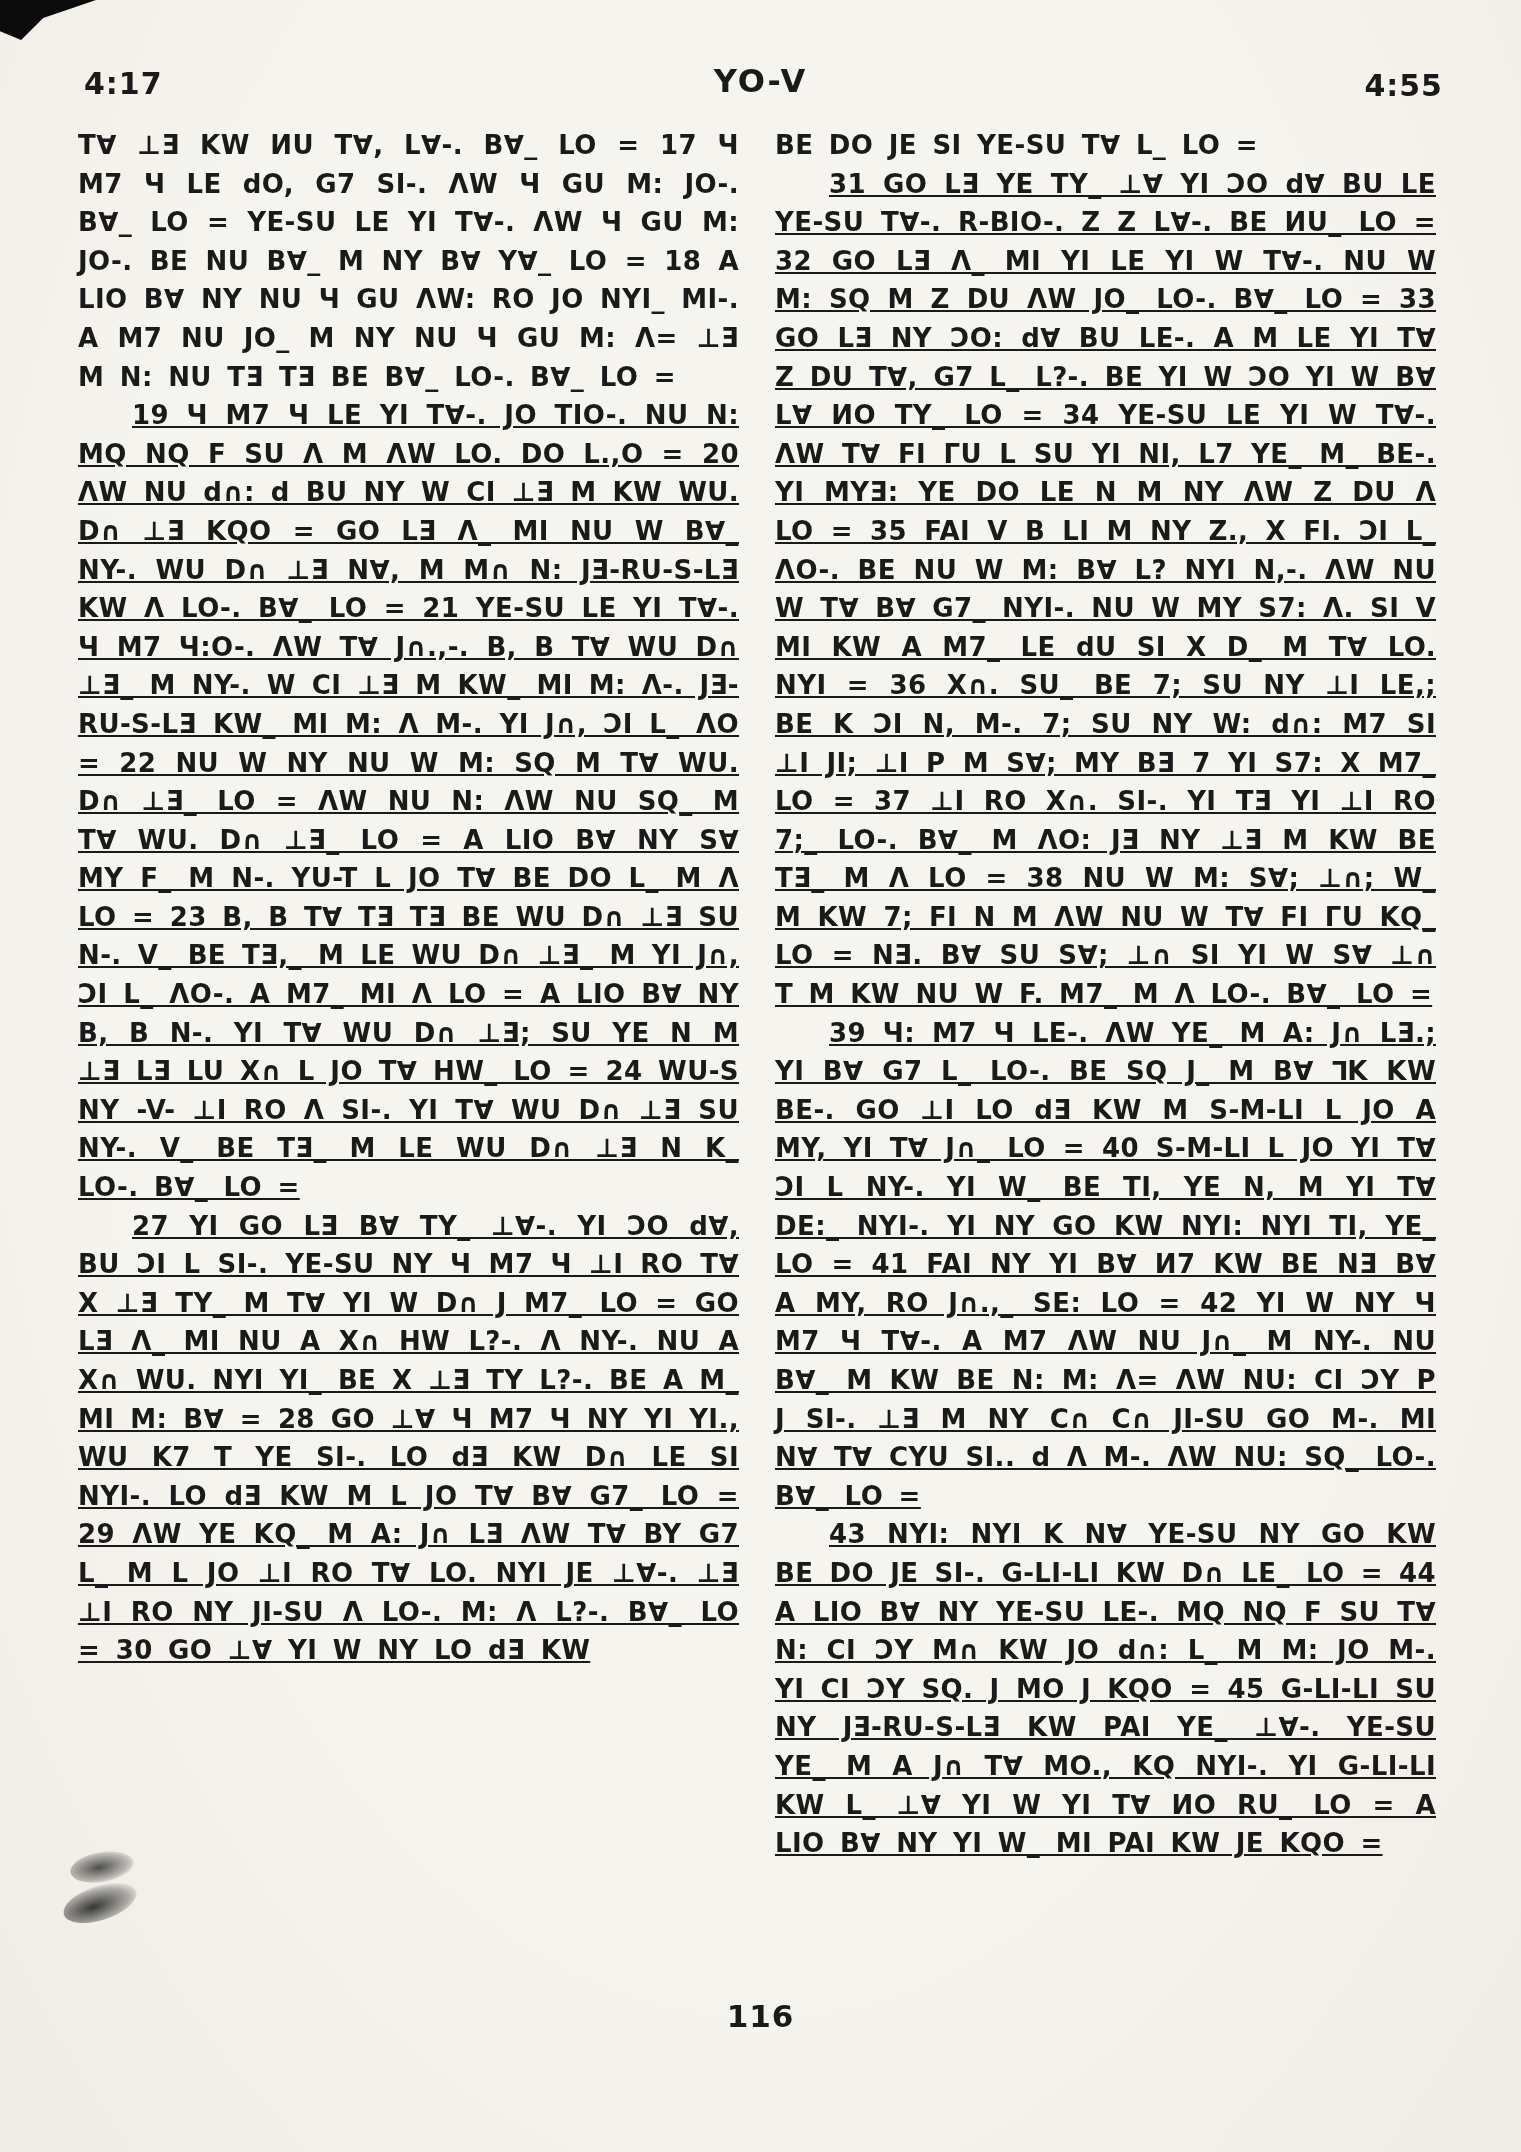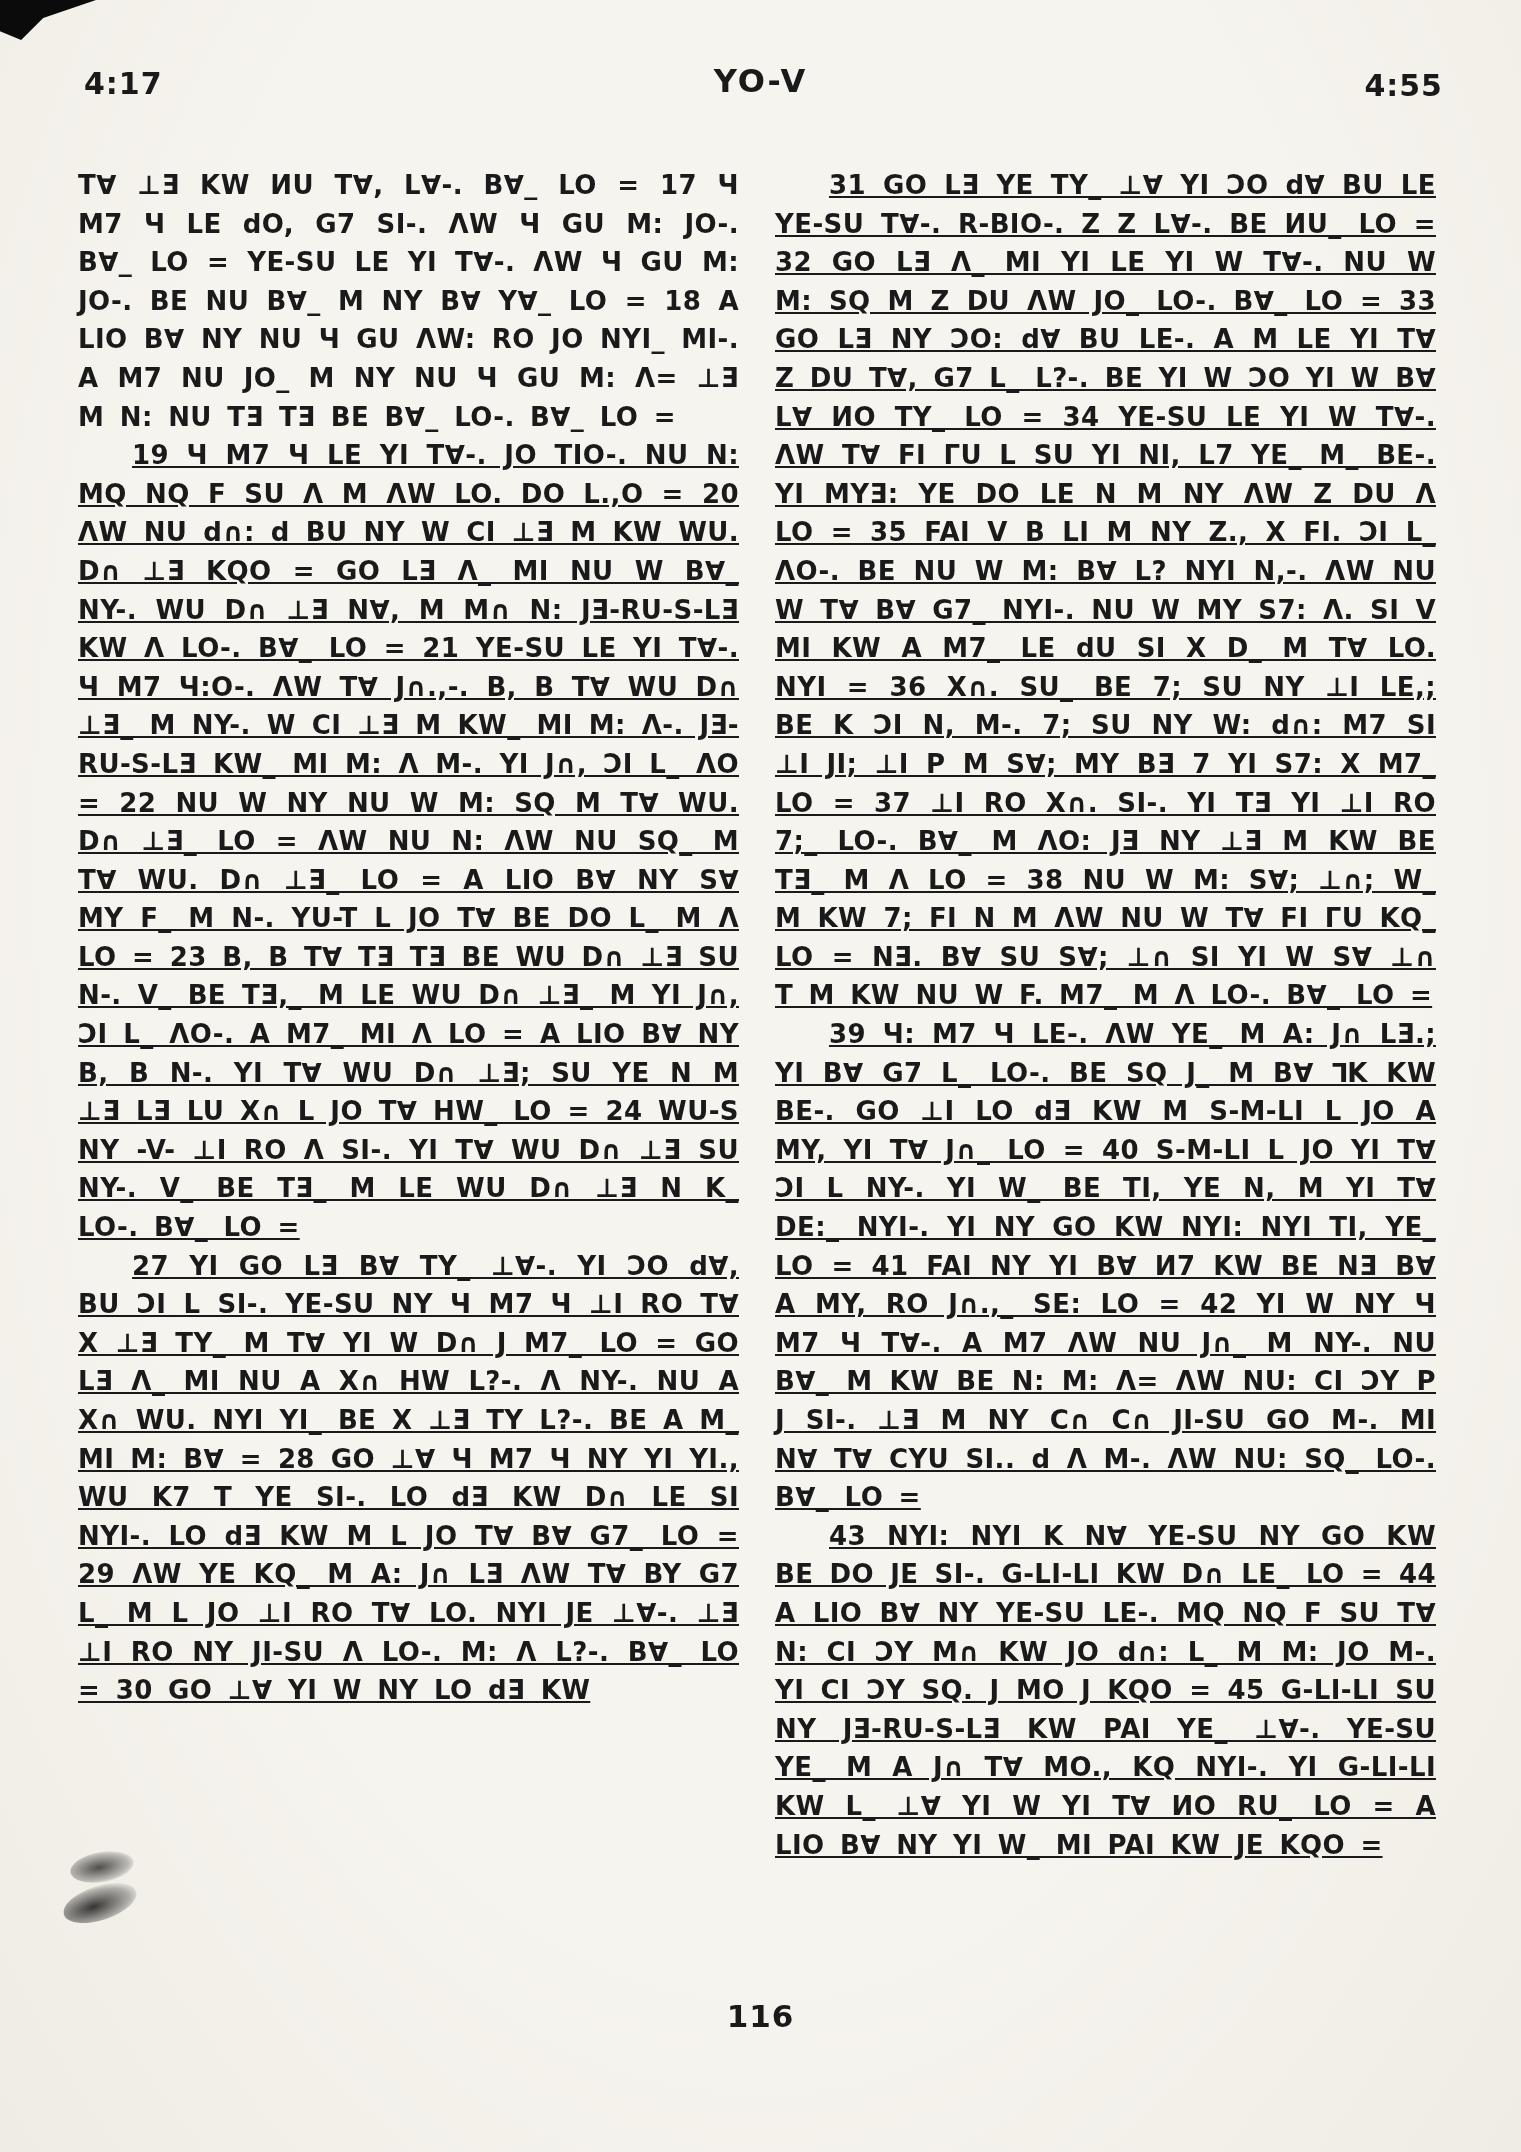--- a/index.html
+++ b/index.html
@@ -16,21 +16,21 @@
     color: #1a1a1a;
   }
   .page {
     position: relative;
     width: 100%;
     height: 100%;
     background: radial-gradient(ellipse at 50% 40%, #f6f4ee 60%, #eeece4 100%);
   }
   .header {
     position: relative;
-    padding: 104px 84px 0 84px;
+    padding: 64px 84px 0 84px;
     height: 46px;
     font-weight: bold;
     font-size: 30px;
     letter-spacing: 1px;
   }
   .header .ref-left { position: absolute; left: 84px; top: 66px; }
   .header .title    { position: absolute; left: 50%; transform: translateX(-50%); top: 62px; font-size: 32px; letter-spacing: 2px; }
   .header .ref-right{ position: absolute; right: 78px; top: 68px; }
   .columns {
     display: flex;
@@ -103,20 +103,21 @@
     <span class="ref-right">4:55</span>
   </div>
 
   <div class="columns">
     <div class="col">
       <p>T∀ ⊥Ǝ KW ИU T∀, L∀-. B∀_ LO = 17 Ч M7 Ч LE dO, G7 SI-. ΛW Ч GU M: JO-. B∀_ LO = YE-SU LE YI T∀-. ΛW Ч GU M: JO-. BE NU B∀_ M NY B∀ Y∀_ LO = 18 A LIO B∀ NY NU Ч GU ΛW: RO JO NYI_ MI-. A M7 NU JO_ M NY NU Ч GU M: Λ= ⊥Ǝ M N: NU TƎ TƎ BE B∀_ LO-. B∀_ LO =</p>
       <p class="indent">19 Ч M7 Ч LE YI T∀-. JO TIO-. NU N: MQ NQ F SU Λ M ΛW LO. DO L.,O = 20 ΛW NU d∩: d BU NY W CI ⊥Ǝ M KW WU. D∩ ⊥Ǝ KQO = GO LƎ Λ_ MI NU W B∀_ NY-. WU D∩ ⊥Ǝ N∀, M M∩ N: JƎ-RU-S-LƎ KW Λ LO-. B∀_ LO = 21 YE-SU LE YI T∀-. Ч M7 Ч:O-. ΛW T∀ J∩.,-. B, B T∀ WU D∩ ⊥Ǝ_ M NY-. W CI ⊥Ǝ M KW_ MI M: Λ-. JƎ-RU-S-LƎ KW_ MI M: Λ M-. YI J∩, ƆI L_ ΛO = 22 NU W NY NU W M: SQ M T∀ WU. D∩ ⊥Ǝ_ LO = ΛW NU N: ΛW NU SQ_ M T∀ WU. D∩ ⊥Ǝ_ LO = A LIO B∀ NY S∀ MY F_ M N-. YU-T L JO T∀ BE DO L_ M Λ LO = 23 B, B T∀ TƎ TƎ BE WU D∩ ⊥Ǝ SU N-. V_ BE TƎ,_ M LE WU D∩ ⊥Ǝ_ M YI J∩, ƆI L_ ΛO-. A M7_ MI Λ LO = A LIO B∀ NY B, B N-. YI T∀ WU D∩ ⊥Ǝ; SU YE N M ⊥Ǝ LƎ LU X∩ L JO T∀ HW_ LO = 24 WU-S NY -V- ⊥I RO Λ SI-. YI T∀ WU D∩ ⊥Ǝ SU NY-. V_ BE TƎ_ M LE WU D∩ ⊥Ǝ N K_ LO-. B∀_ LO =</p>
       <p class="indent">27 YI GO LƎ B∀ TY_ ⊥∀-. YI ƆO d∀, BU ƆI L SI-. YE-SU NY Ч M7 Ч ⊥I RO T∀ X ⊥Ǝ TY_ M T∀ YI W D∩ J M7_ LO = GO LƎ Λ_ MI NU A X∩ HW L?-. Λ NY-. NU A X∩ WU. NYI YI_ BE X ⊥Ǝ TY L?-. BE A M_ MI M: B∀ = 28 GO ⊥∀ Ч M7 Ч NY YI YI., WU K7 T YE SI-. LO dƎ KW D∩ LE SI NYI-. LO dƎ KW M L JO T∀ B∀ G7_ LO = 29 ΛW YE KQ_ M A: J∩ LƎ ΛW T∀ BY G7 L_ M L JO ⊥I RO T∀ LO. NYI JE ⊥∀-. ⊥Ǝ ⊥I RO NY JI-SU Λ LO-. M: Λ L?-. B∀_ LO = 30 GO ⊥∀ YI W NY LO dƎ KW</p>
     </div>
     <div class="col">
+      <p>BE DO JE SI YE-SU T∀ L_ LO =</p>
       <p class="indent">31 GO LƎ YE TY_ ⊥∀ YI ƆO d∀ BU LE YE-SU T∀-. R-BIO-. Z Z L∀-. BE ИU_ LO = 32 GO LƎ Λ_ MI YI LE YI W T∀-. NU W M: SQ M Z DU ΛW JO_ LO-. B∀_ LO = 33 GO LƎ NY ƆO: d∀ BU LE-. A M LE YI T∀ Z DU T∀, G7 L_ L?-. BE YI W ƆO YI W B∀ L∀ ИO TY_ LO = 34 YE-SU LE YI W T∀-. ΛW T∀ FI ΓU L SU YI NI, L7 YE_ M_ BE-. YI MYƎ: YE DO LE N M NY ΛW Z DU Λ LO = 35 FAI V B LI M NY Z., X FI. ƆI L_ ΛO-. BE NU W M: B∀ L? NYI N,-. ΛW NU W T∀ B∀ G7_ NYI-. NU W MY S7: Λ. SI V MI KW A M7_ LE dU SI X D_ M T∀ LO. NYI = 36 X∩. SU_ BE 7; SU NY ⊥I LE,; BE K ƆI N, M-. 7; SU NY W: d∩: M7 SI ⊥I JI; ⊥I P M S∀; MY BƎ 7 YI S7: X M7_ LO = 37 ⊥I RO X∩. SI-. YI TƎ YI ⊥I RO 7;_ LO-. B∀_ M ΛO: JƎ NY ⊥Ǝ M KW BE TƎ_ M Λ LO = 38 NU W M: S∀; ⊥∩; W_ M KW 7; FI N M ΛW NU W T∀ FI ΓU KQ_ LO = NƎ. B∀ SU S∀; ⊥∩ SI YI W S∀ ⊥∩ T M KW NU W F. M7_ M Λ LO-. B∀_ LO =</p>
       <p class="indent">39 Ч: M7 Ч LE-. ΛW YE_ M A: J∩ LƎ.; YI B∀ G7 L_ LO-. BE SQ J_ M B∀ ⅂K KW BE-. GO ⊥I LO dƎ KW M S-M-LI L JO A MY, YI T∀ J∩_ LO = 40 S-M-LI L JO YI T∀ ƆI L NY-. YI W_ BE TI, YE N, M YI T∀ DE:_ NYI-. YI NY GO KW NYI: NYI TI, YE_ LO = 41 FAI NY YI B∀ И7 KW BE NƎ B∀ A MY, RO J∩.,_ SE: LO = 42 YI W NY Ч M7 Ч T∀-. A M7 ΛW NU J∩_ M NY-. NU B∀_ M KW BE N: M: Λ= ΛW NU: CI ƆY P J SI-. ⊥Ǝ M NY C∩ C∩ JI-SU GO M-. MI N∀ T∀ CYU SI.. d Λ M-. ΛW NU: SQ_ LO-. B∀_ LO =</p>
       <p class="indent">43 NYI: NYI K N∀ YE-SU NY GO KW BE DO JE SI-. G-LI-LI KW D∩ LE_ LO = 44 A LIO B∀ NY YE-SU LE-. MQ NQ F SU T∀ N: CI ƆY M∩ KW JO d∩: L_ M M: JO M-. YI CI ƆY SQ. J MO J KQO = 45 G-LI-LI SU NY JƎ-RU-S-LƎ KW PAI YE_ ⊥∀-. YE-SU YE_ M A J∩ T∀ MO., KQ NYI-. YI G-LI-LI KW L_ ⊥∀ YI W YI T∀ ИO RU_ LO = A LIO B∀ NY YI W_ MI PAI KW JE KQO =</p>
     </div>
   </div>
 
   <div class="smudge-a"></div>
   <div class="smudge-b"></div>
 
   <div class="footer">116</div>

